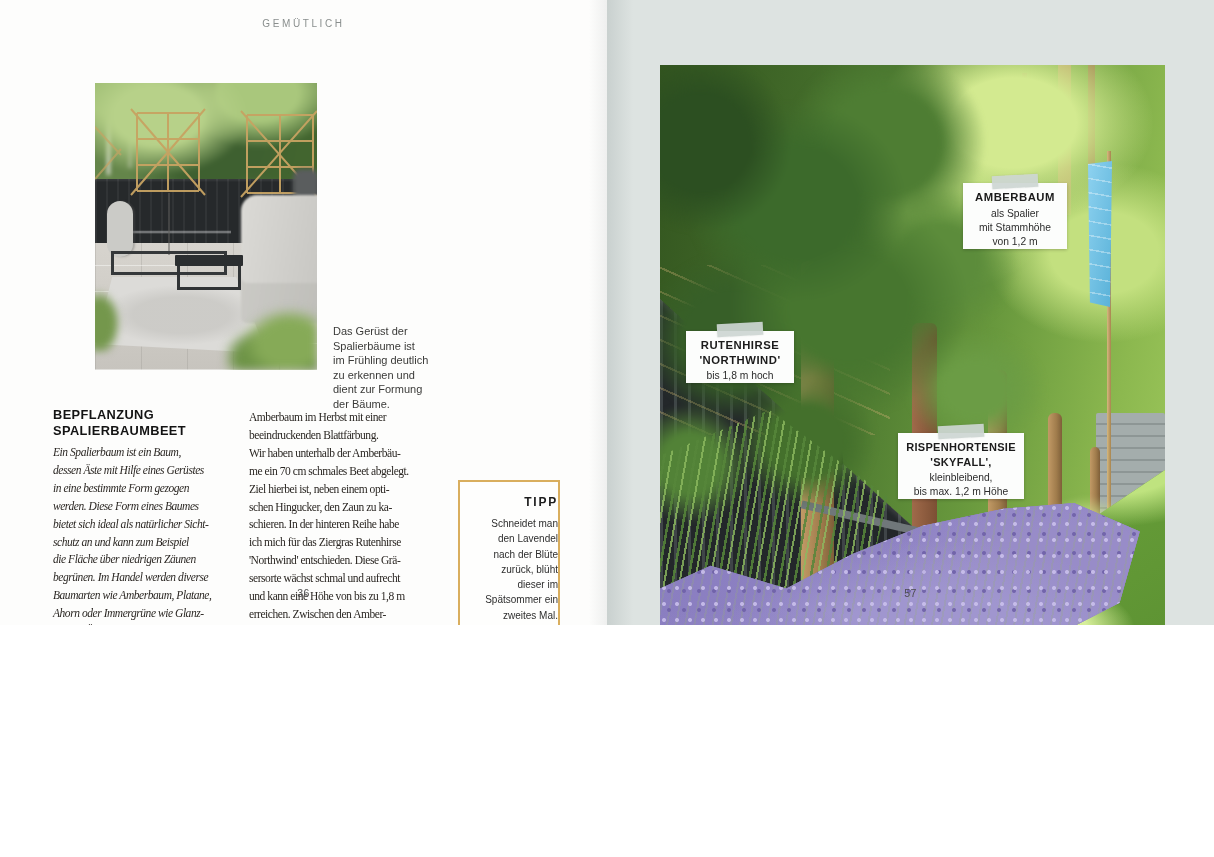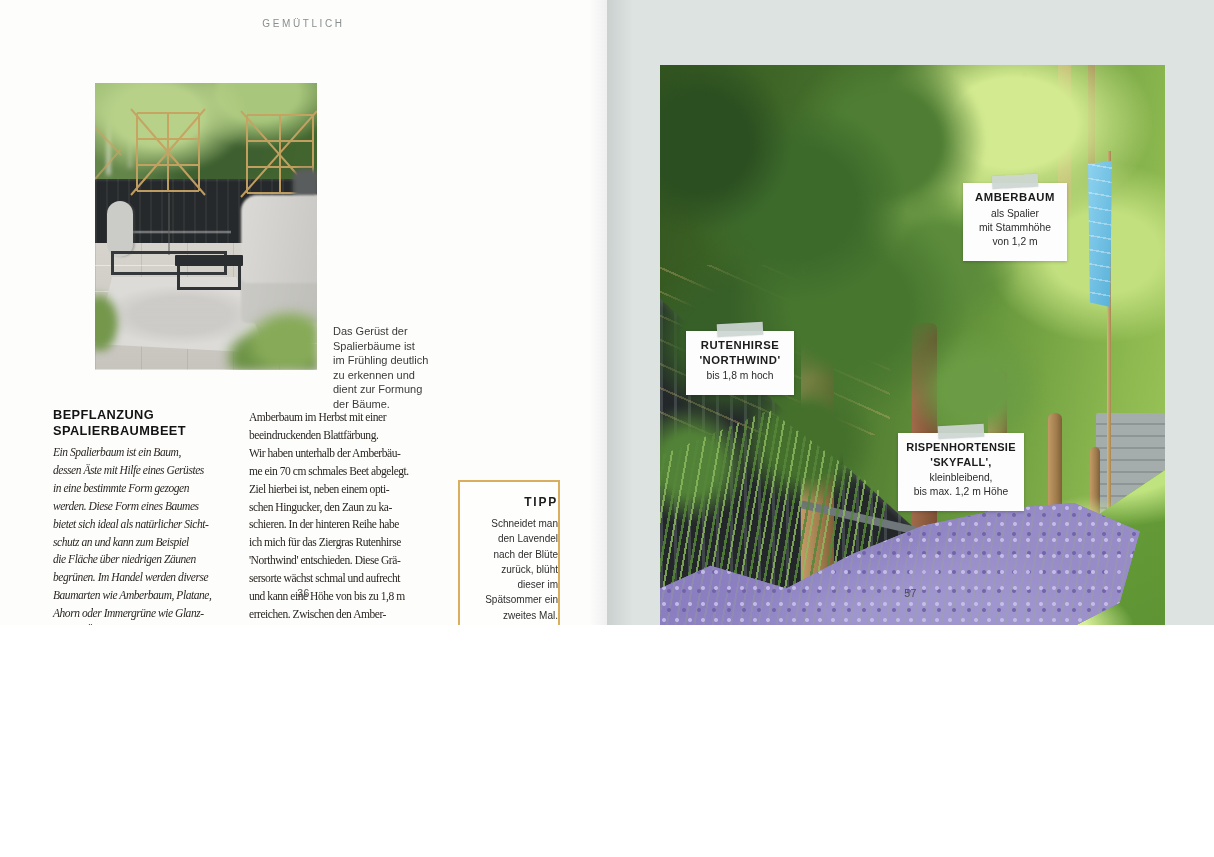--- a/index.html
+++ b/index.html
@@ -176,21 +176,21 @@
        radial-gradient(300px 160px at 55% 55%,#a096cf 40%,rgba(160,150,207,0) 75%),
        radial-gradient(260px 140px at 82% 28%,#988cc8 40%,rgba(152,140,200,0) 75%),
        radial-gradient(240px 130px at 38% 95%,#7d71b1 45%,rgba(125,113,177,0) 80%),
        linear-gradient(100deg,#8a7ec0,#9488c8);
      background-size:13px 16px,15px 19px,auto,auto,auto,auto,auto,auto;
      background-repeat:repeat,repeat,repeat,no-repeat,no-repeat,no-repeat,no-repeat,no-repeat;
      clip-path:polygon(0 30%,10% 22%,25% 30%,38% 18%,52% 8%,68% 2%,82% 0,95% 10%,91% 35%,80% 45%,70% 60%,57% 100%,0 100%);}
 
   
   .plant-label{position:absolute;background:#fcfdfc;text-align:center;
-     box-shadow:0 1px 3px rgba(0,0,0,0.22);padding:7px 4px 12px;box-sizing:border-box;}
+     box-shadow:0 1px 3px rgba(0,0,0,0.22);padding:7px 4px 0;box-sizing:border-box;}
   .label-tape{position:absolute;top:-8px;left:50%;width:46px;height:13px;
      background:rgba(205,214,211,0.92);transform:translateX(-50%) rotate(-3deg);
      box-shadow:0 0 2px rgba(0,0,0,0.10);}
   .label-title{position:static;font-weight:bold;font-size:11.3px;letter-spacing:0.5px;
      line-height:14.5px;color:#1b1b1b;}
   .label-sub{position:static;font-size:10.3px;line-height:14px;color:#2c2c2c;margin-top:2px;}
   .label-amberbaum{left:303px;top:118px;width:104px;}
   .label-rutenhirse{left:26px;top:266px;width:108px;}
   .label-rispenhortensie{left:238px;top:368px;width:126px;}
   .label-rispenhortensie .label-title{font-size:11px;letter-spacing:0.3px;}

